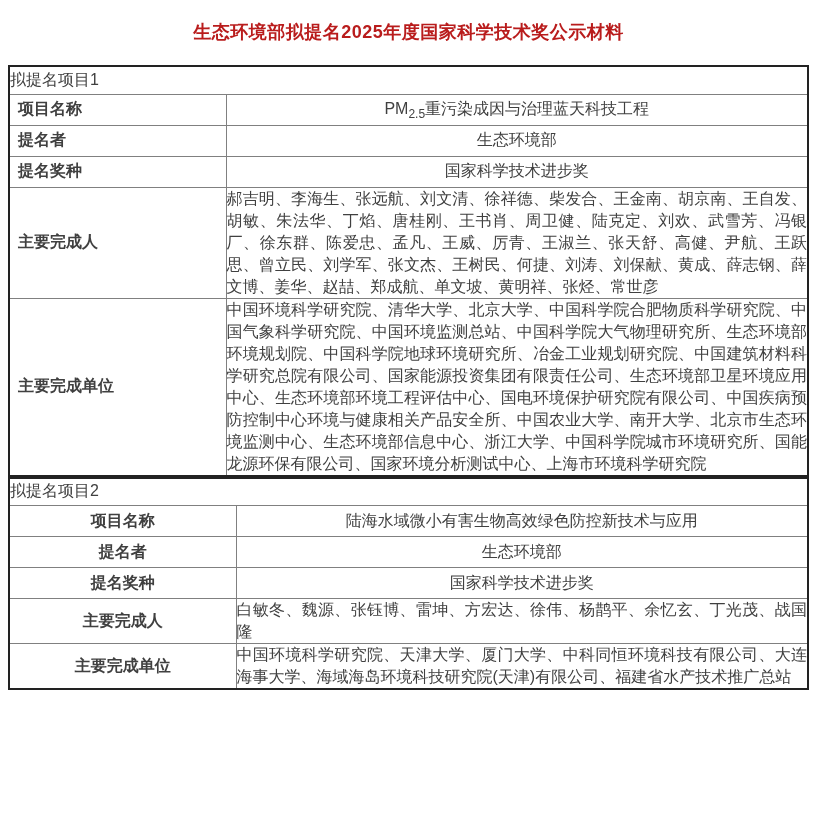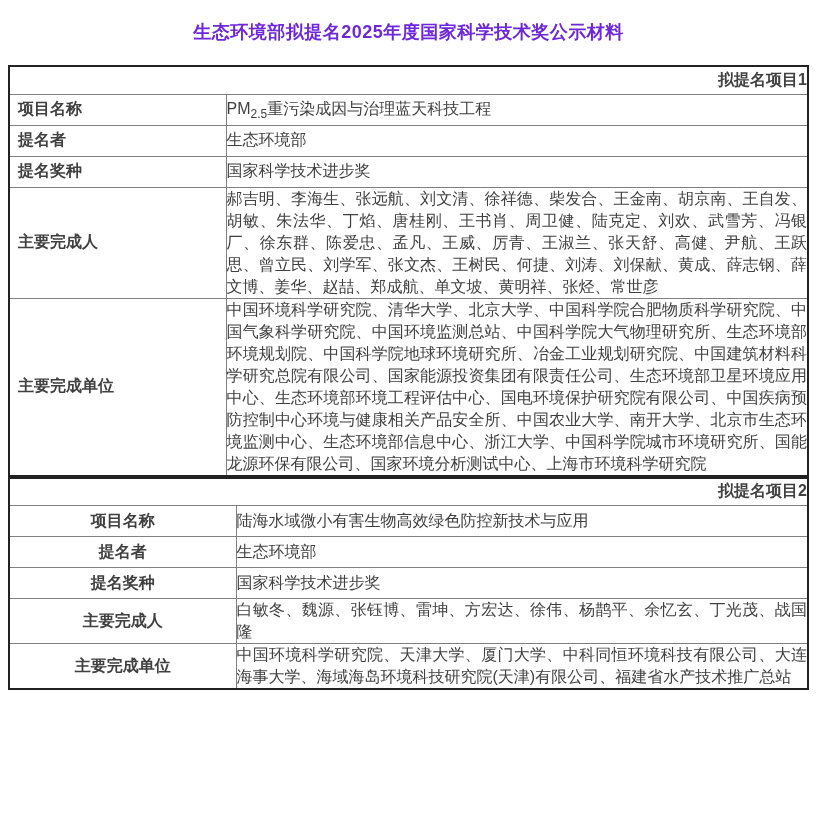--- a/index.html
+++ b/index.html
@@ -13,57 +13,58 @@
     width: 817px;
   }
   .page {
     width: 817px;
     box-sizing: border-box;
   }
   .doc-title {
     font-size: 18px;
     font-weight: bold;
     text-align: center;
-    color: #6d28d9;
+    color: #b91c1c;
     margin: 20px 0 21px 0;
     letter-spacing: 0.5px;
   }
   table.project-table {
     width: 801px;
     margin: 0 auto;
     border-collapse: collapse;
     table-layout: fixed;
     border: 2px solid #222222;
     font-size: 16px;
     color: #404040;
   }
   table.project-table td {
     border: 1px solid #808080;
     padding: 0;
     vertical-align: middle;
     box-sizing: border-box;
   }
   td.section-header {
     height: 28px;
-    font-weight: bold;
-    text-align: right;
+    font-weight: normal;
+    text-align: left;
   }
   td.label-cell {
     height: 31px;
     font-weight: bold;
   }
   table.t1 td.label-cell {
     text-align: left;
     padding-left: 8px;
   }
   table.t2 td.label-cell {
     text-align: center;
   }
   td.value-cell {
     height: 31px;
+    text-align: center;
     margin-left: 28px;
   }
   td.multi-cell {
     text-align: justify;
     line-height: 22px;
     padding: 4px 9px 4px 10px;
   }
   table.t1 col.c1 { width: 217px; }
   table.t2 col.c1 { width: 227px; }
   .subscript {

